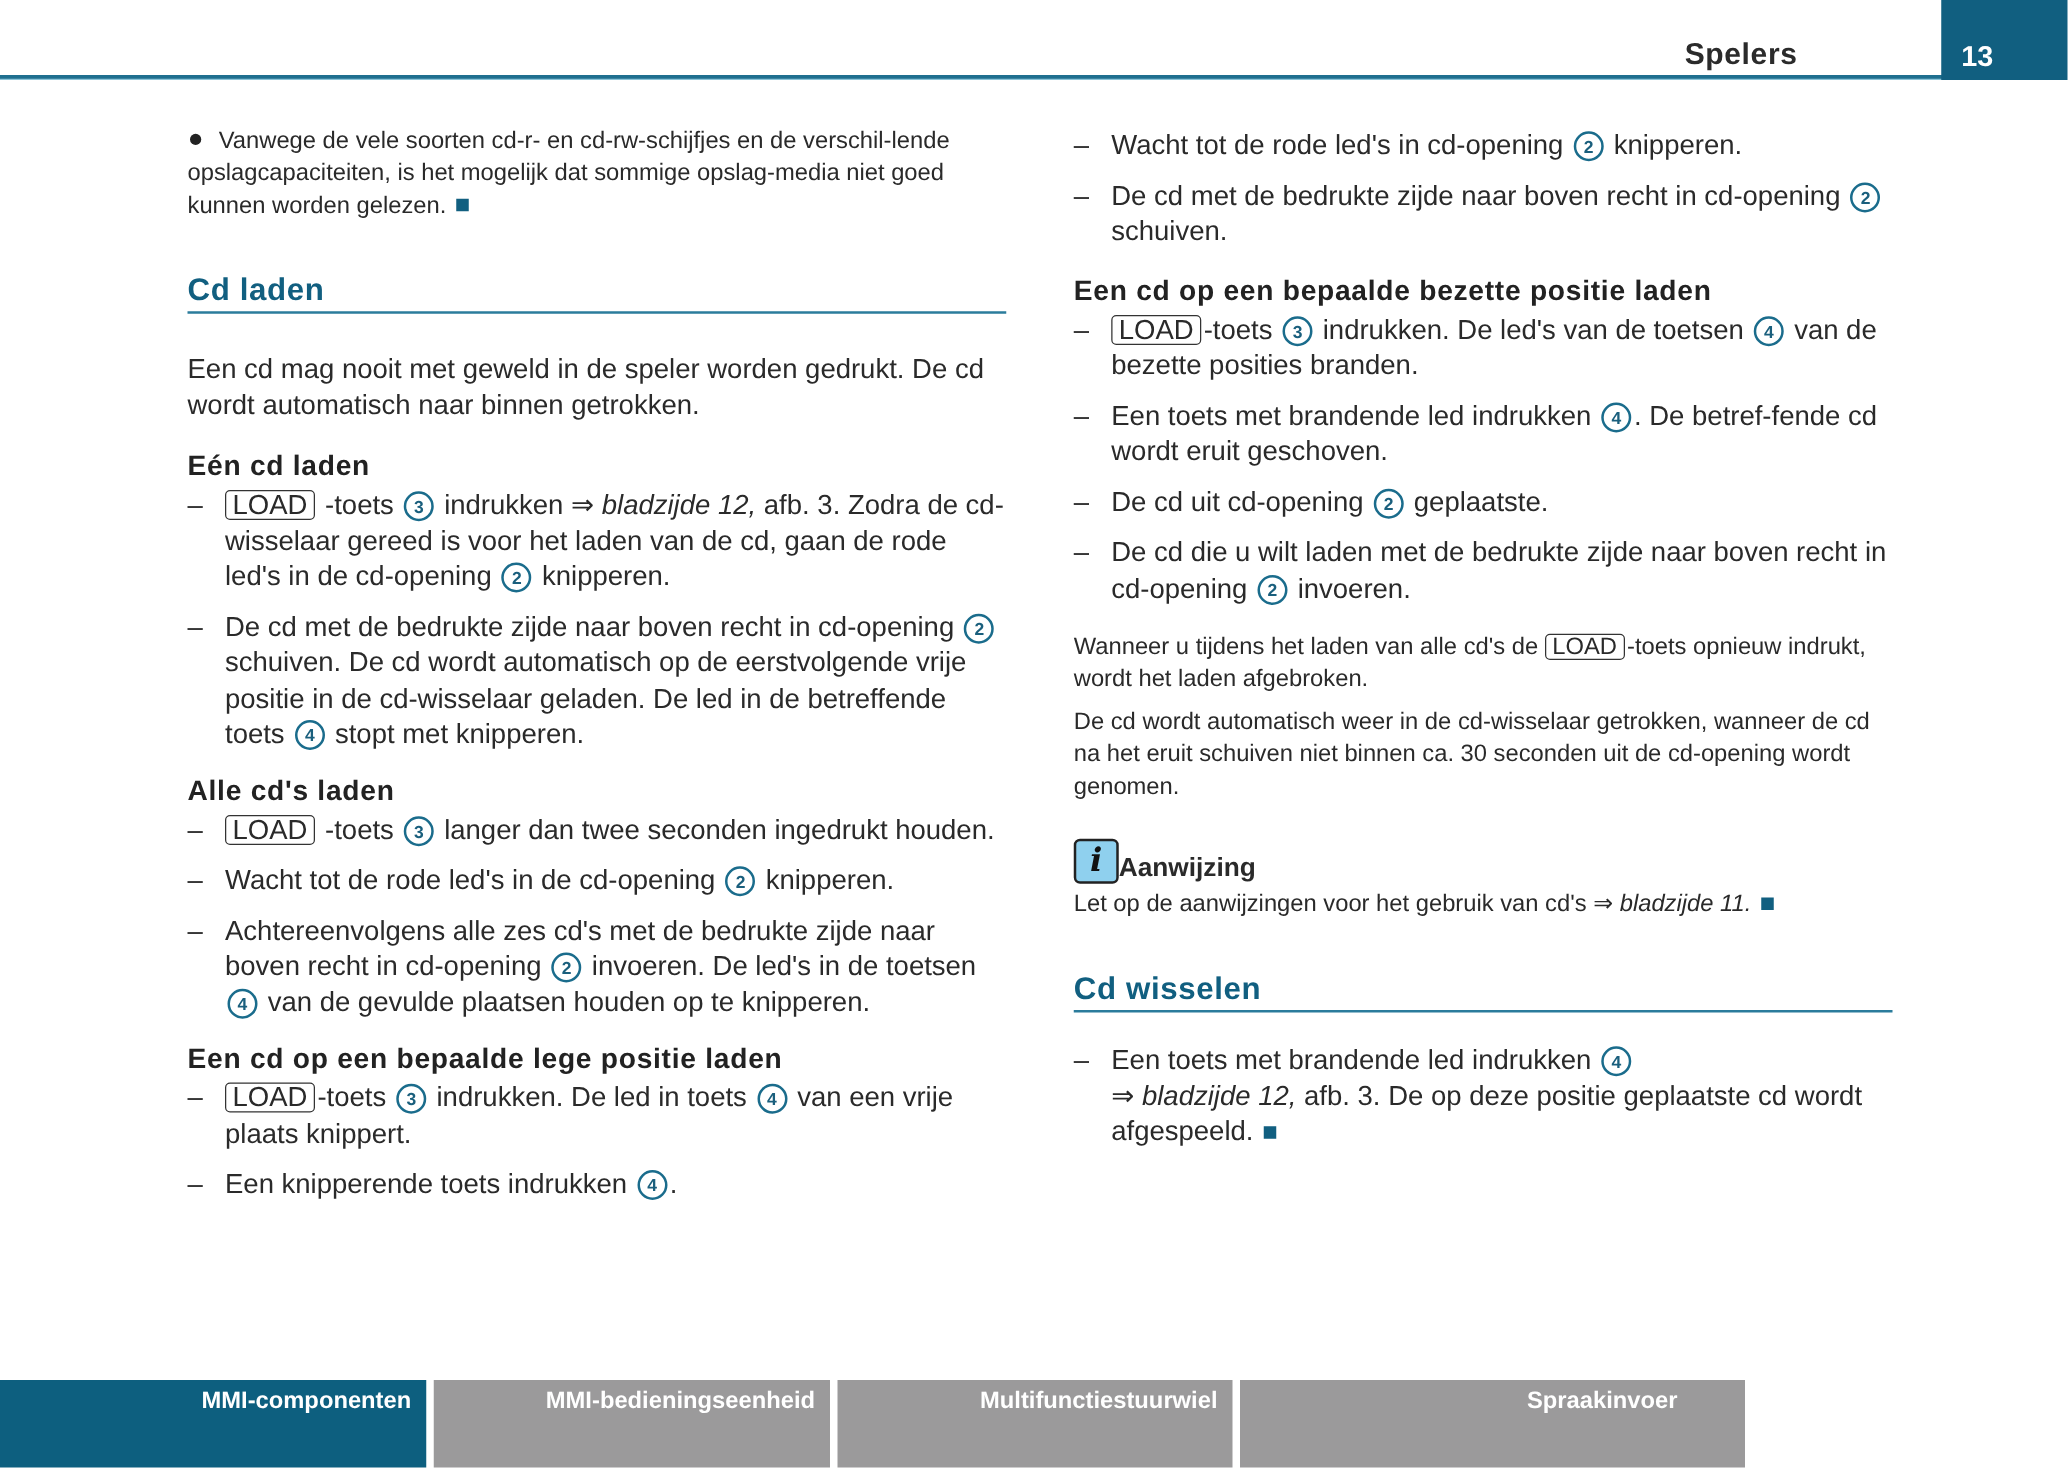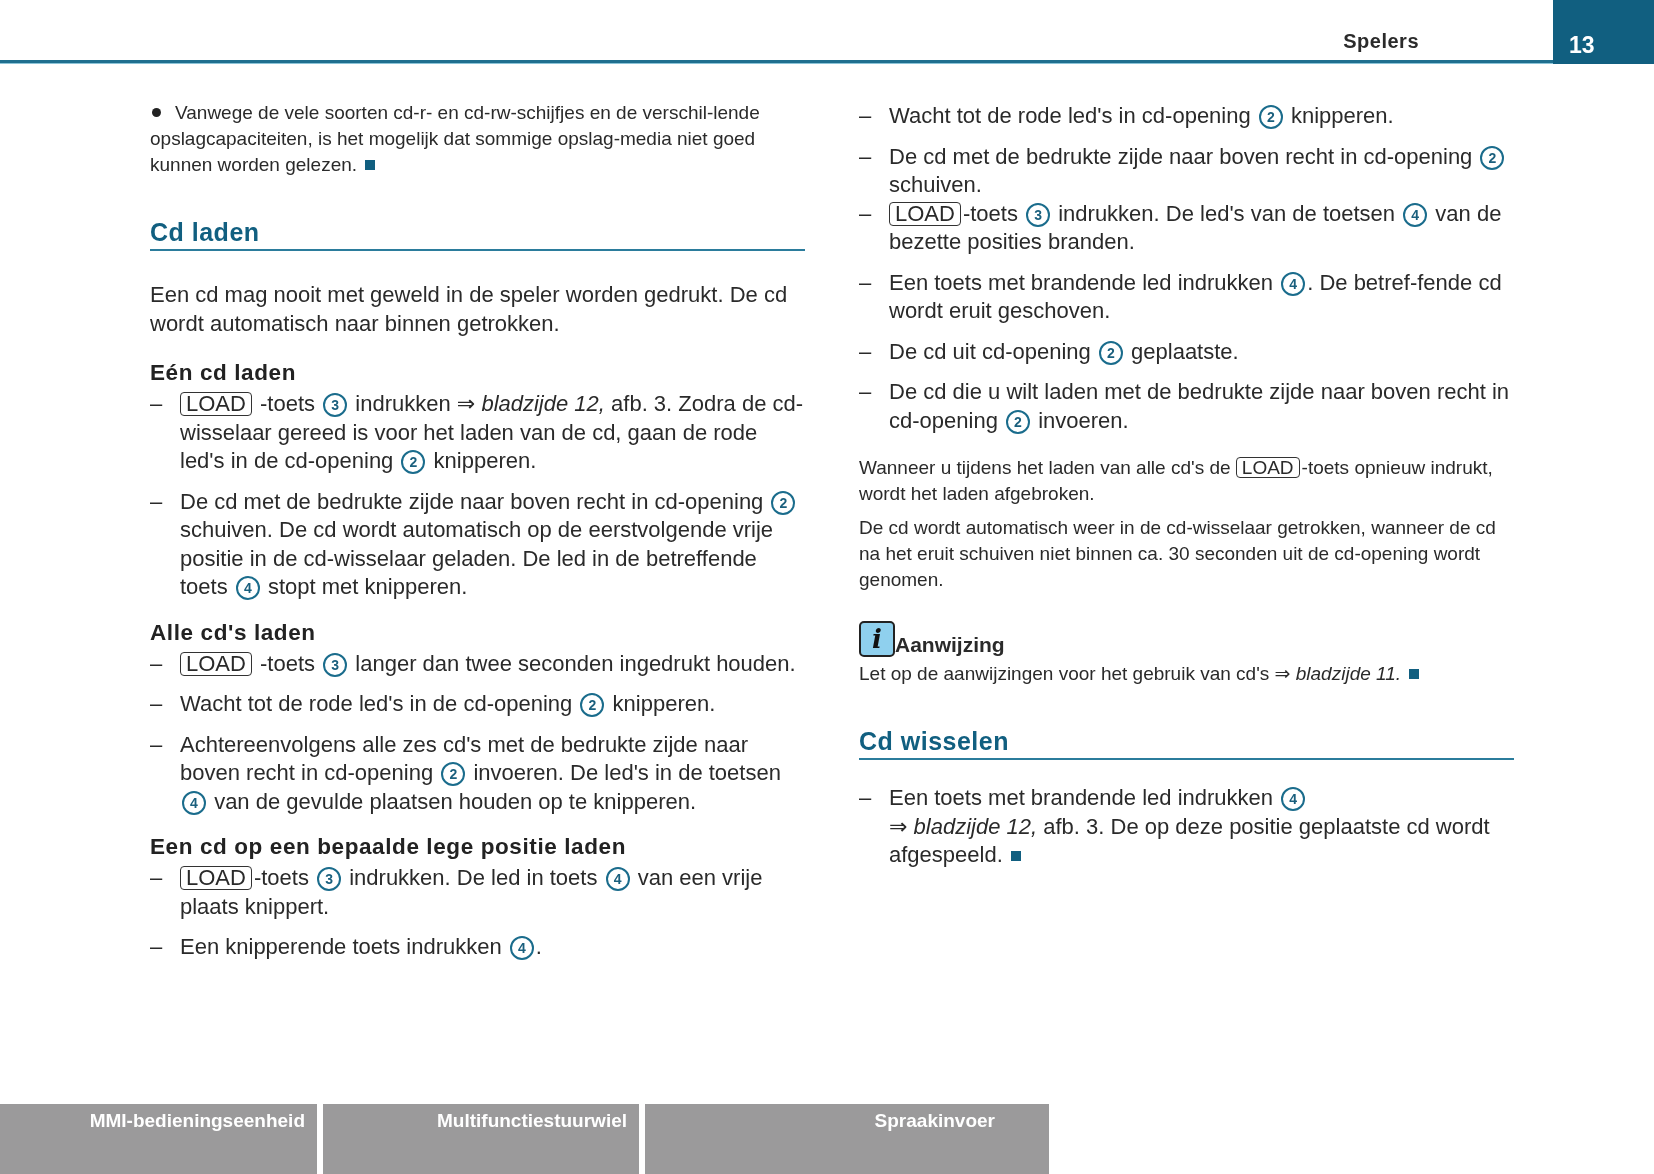--- a/index.html
+++ b/index.html
@@ -6,22 +6,22 @@
   body {
     width: 1654px; height: 1174px; position: relative; overflow: hidden;
     background: #ffffff; color: #2a2a2a;
     font-family: "Liberation Sans", "DejaVu Sans", sans-serif;
   }
   .header-line {
     position: absolute; left: 0; top: 60px; width: 1556px; height: 3px;
     background: #1f6f8f; border-bottom: 1px solid #8cc4d8;
   }
   .chapter-title {
-    position: absolute; right: 235px; top: 30px;
-    font-size: 20px; font-weight: bold; color: #2b2b2b; letter-spacing: 0.5px;
+    position: absolute; right: 216px; top: 30px;
+    font-size: 24px; font-weight: bold; color: #2b2b2b; letter-spacing: 0.5px;
   }
   .page-tab {
     position: absolute; left: 1553px; top: 0; width: 101px; height: 64px;
     background: #115f80; color: #ffffff;
   }
   .page-number {
     position: absolute; left: 16px; top: 32px; font-size: 23px; font-weight: bold;
   }
   .col { position: absolute; top: 92px; }
   .col-left { left: 150px; width: 655px; }
@@ -165,20 +165,21 @@
   </div>
   <div class="step body-text" style="margin-top:12px;">
     <span class="dash">–</span>
     <span class="txt">
       <span>De cd met de bedrukte zijde naar boven recht in cd-opening</span>
       <span class="num">2</span>
       <span>schuiven.</span>
     </span>
   </div>
 
+  <h3 class="sub-head" style="margin-top:20px;">Een cd op een bepaalde bezette positie laden</h3>
   <div class="step body-text">
     <span class="dash">–</span>
     <span class="txt">
       <span class="key">LOAD</span><span>-toets</span>
       <span class="num">3</span>
       <span>indrukken. De led's van de toetsen</span>
       <span class="num">4</span>
       <span>van de bezette posities branden.</span>
     </span>
   </div>
@@ -228,16 +229,17 @@
       <span>Een toets met brandende led indrukken</span>
       <span class="num">4</span><br>
       <span>⇒</span>
       <i class="ref">bladzijde 12,</i>
       <span>afb. 3. De op deze positie geplaatste cd wordt afgespeeld.</span><span class="end-mark"></span>
     </span>
   </div>
 </div>
 
 <div class="footer-tabs">
+  <div class="ftab active" style="width:341px;">MMI-componenten</div>
   <div class="ftab" style="width:317px;">MMI-bedieningseenheid</div>
   <div class="ftab" style="width:316px;">Multifunctiestuurwiel</div>
   <div class="ftab" style="width:404px; margin-right:0; padding-right:54px;">Spraakinvoer</div>
 </div>
 
 </body></html>

